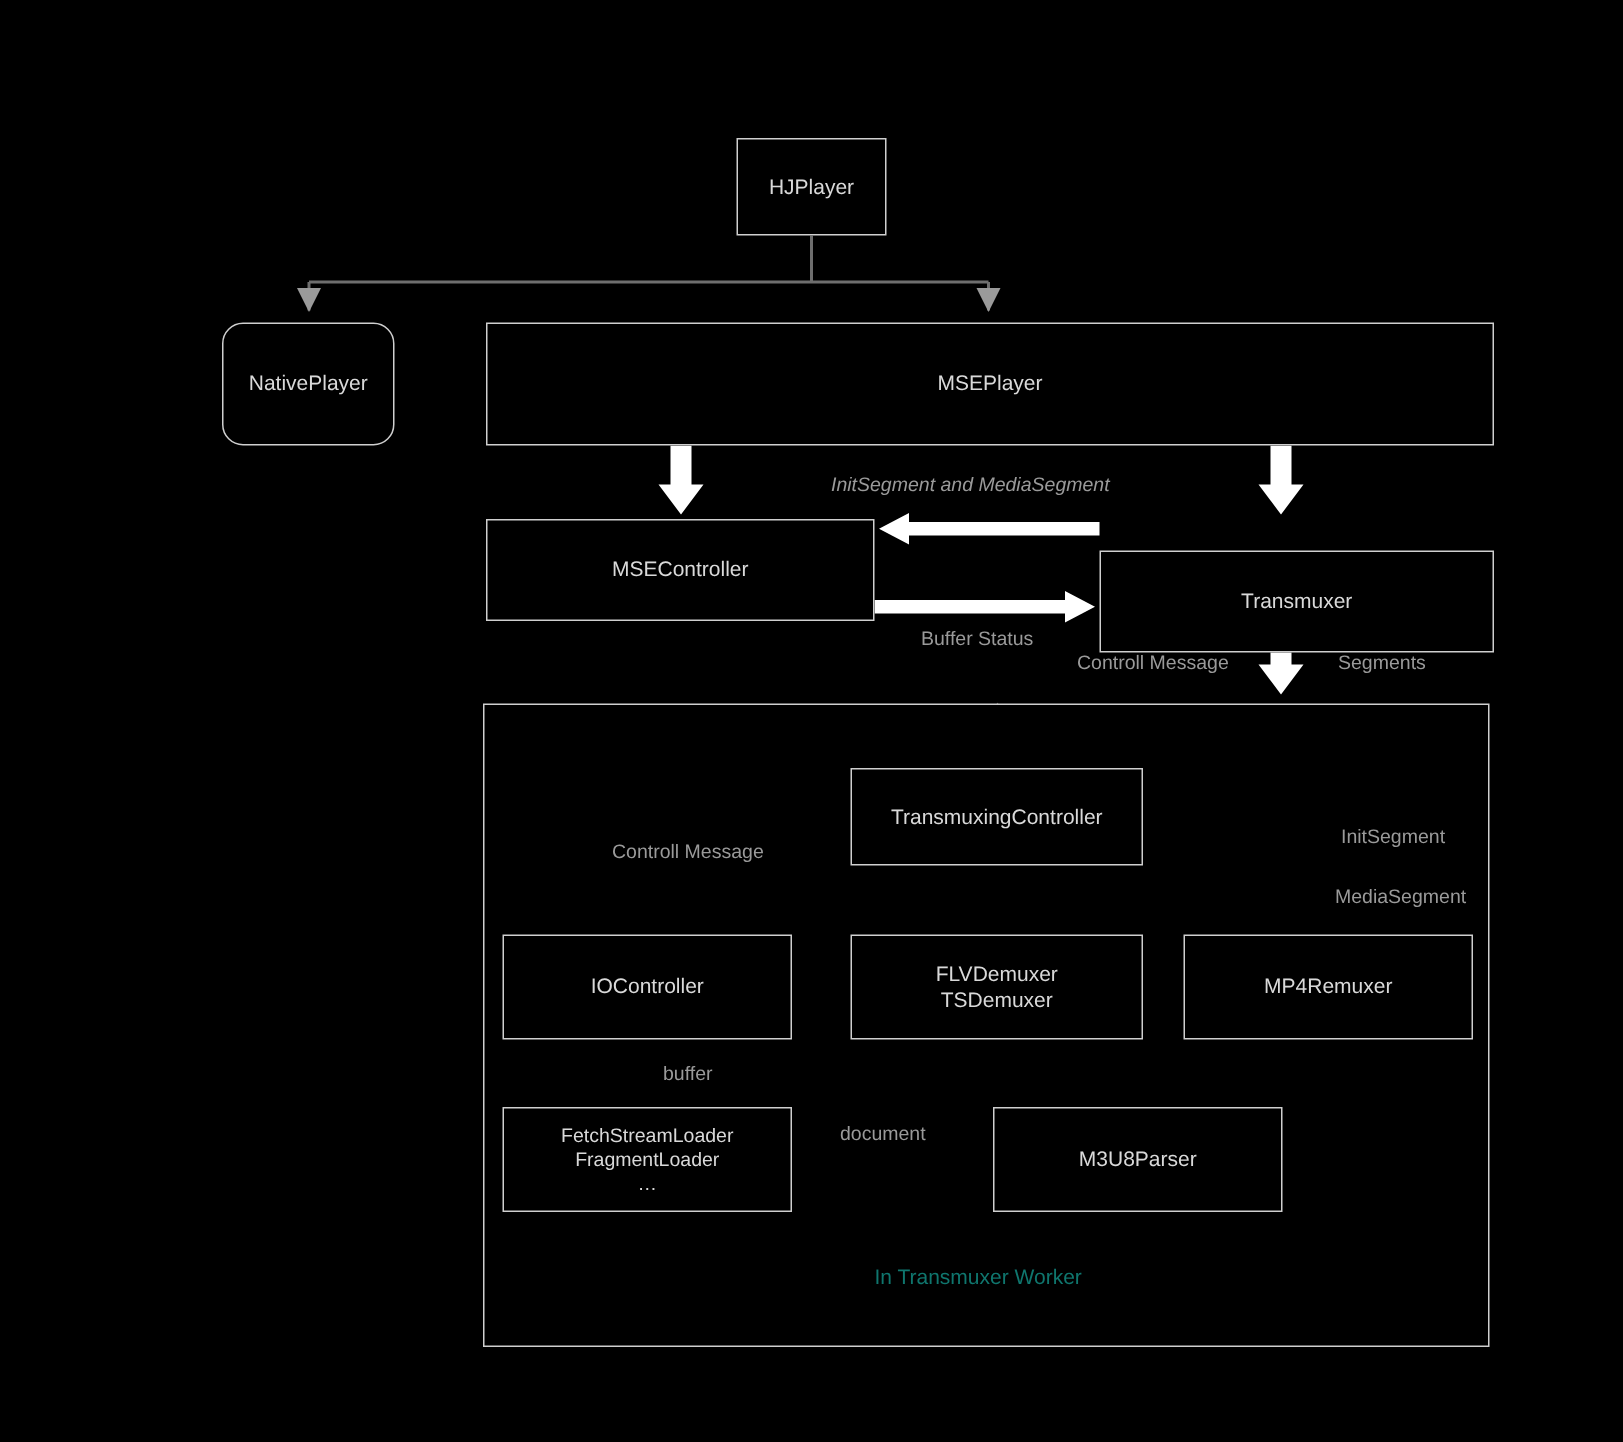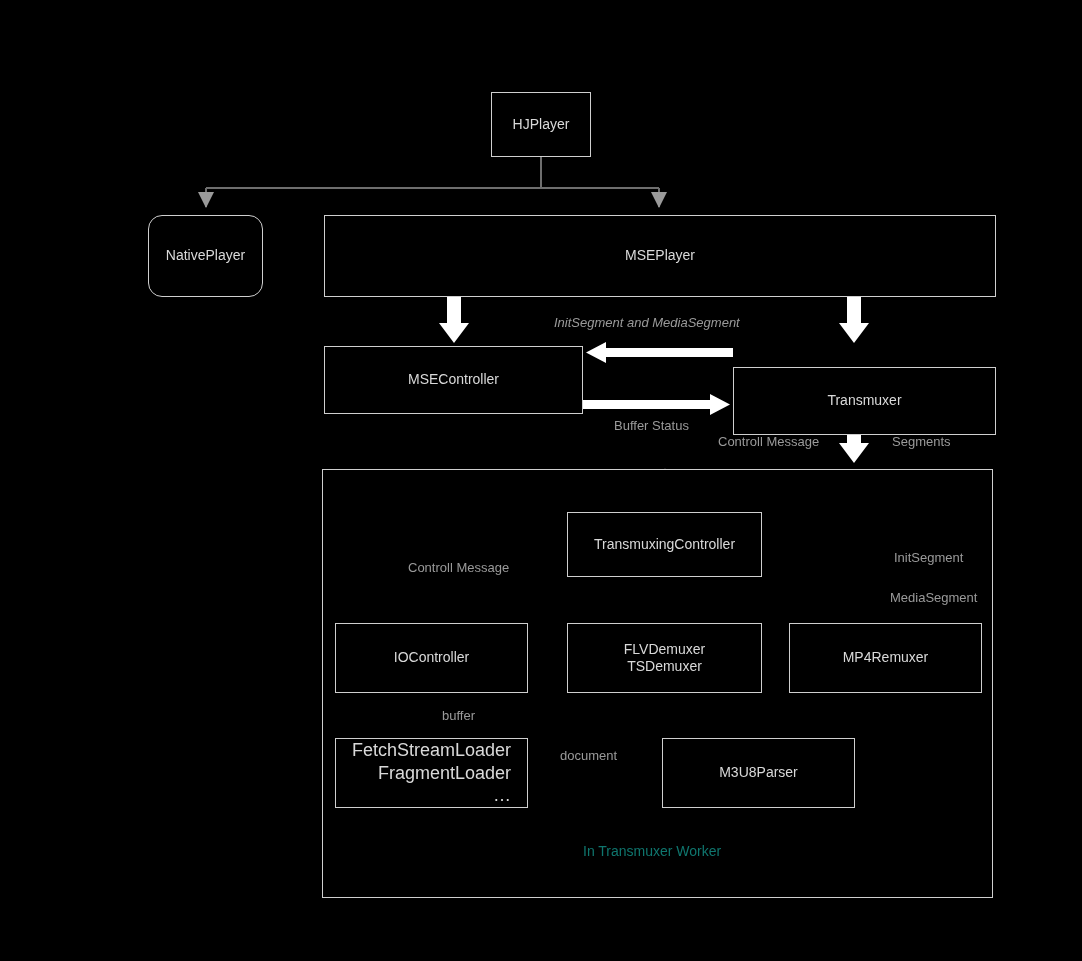--- a/index.html
+++ b/index.html
@@ -135,21 +135,21 @@
 
   <div class="node" style="left:567px; top:512px; width:195px; height:65px;">TransmuxingController</div>
 
   <div class="node" style="left:335px; top:623px; width:193px; height:70px;">IOController</div>
 
   <div class="node" style="left:567px; top:623px; width:195px; height:70px;">FLVDemuxer
 TSDemuxer</div>
 
   <div class="node" style="left:789px; top:623px; width:193px; height:70px;">MP4Remuxer</div>
 
-  <div class="node" style="left:335px; top:738px; width:193px; height:70px; font-size:18px;text-align:right;">FetchStreamLoader
+  <div class="node" style="left:335px; top:738px; width:193px; height:70px; font-size:13px;">FetchStreamLoader
 FragmentLoader
 …</div>
 
   <div class="node" style="left:662px; top:738px; width:193px; height:70px;">M3U8Parser</div>
 
   <div class="label" style="left:554px; top:315px;font-style:italic;">InitSegment and MediaSegment</div>
 
   <div class="label" style="left:614px; top:418px;">Buffer Status</div>
 
   <div class="label" style="left:718px; top:434px;">Controll Message</div>

